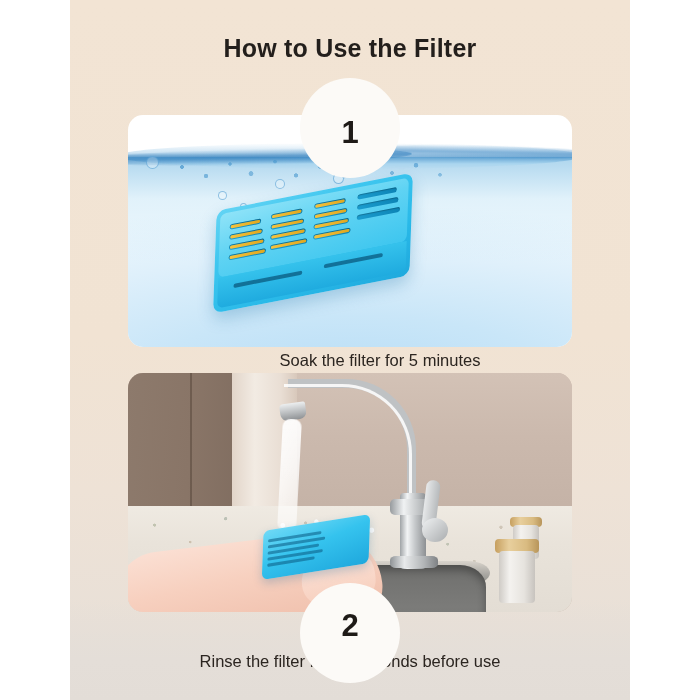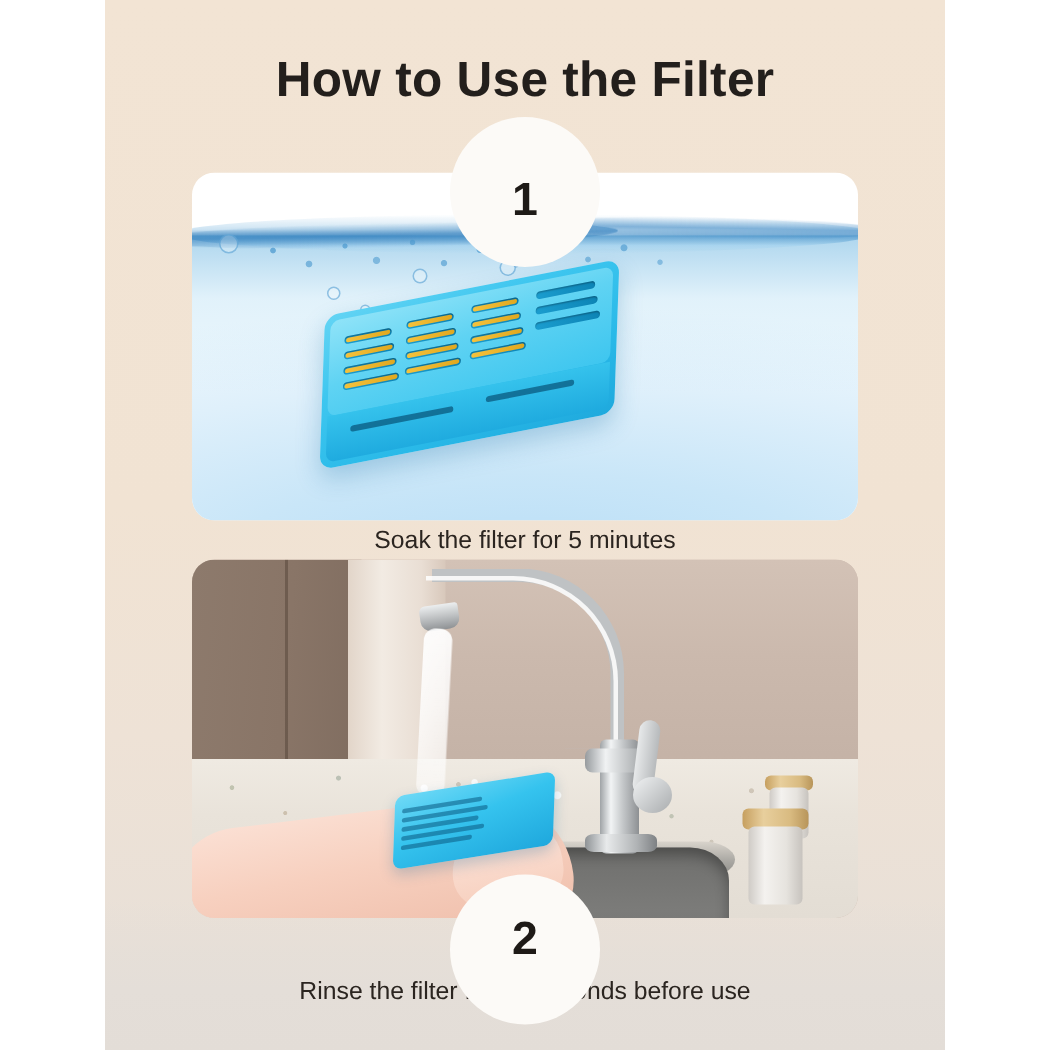--- a/index.html
+++ b/index.html
@@ -39,21 +39,21 @@
     background: linear-gradient(180deg, rgba(232,223,214,0) 0%, #e4ded8 60%, #e3ddd7 100%);
   }
 
   
   #title {
     position: absolute;
     left: 70px;
     top: 34px;
     width: 560px;
     text-align: center;
-    font-size: 33px;
+    font-size: 25px;
     font-weight: bold;
     color: #231f1c;
     letter-spacing: .2px;
   }
 
   
   .badge {
     position: absolute;
     width: 100px;
     height: 100px;
@@ -422,21 +422,21 @@
   
   .caption {
     position: absolute;
     left: 70px;
     width: 560px;
     text-align: center;
     font-size: 16.5px;
     color: #2b2520;
     z-index: 5;
   }
-  #caption-1 { top: 351px; }
+  #caption-1 { top: 351px; padding-left: 30px; }
   #caption-2 { top: 652px; }
   #caption-3 { top: 674px; }
 </style>
 </head>
 <body>
 
 <div id="page">
 
   <div id="backdrop"></div>
   <div id="backdrop-bottom-fade"></div>

